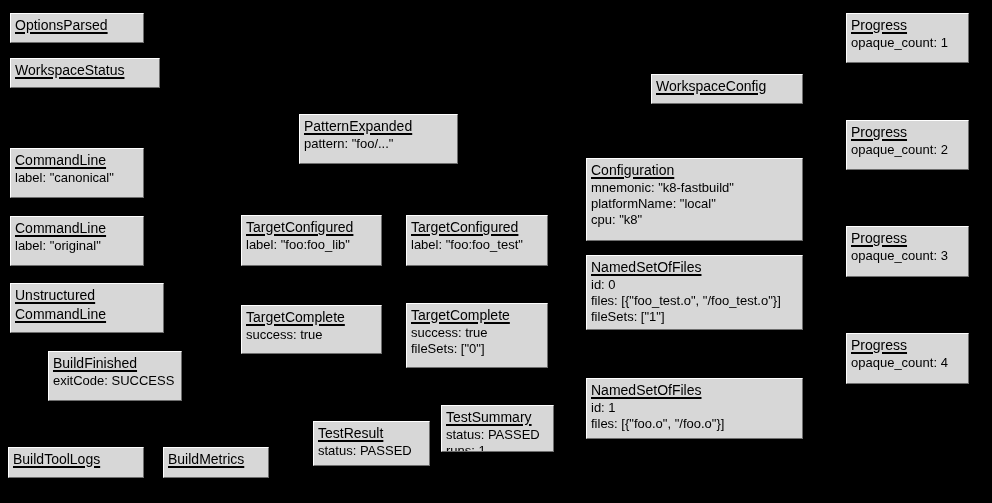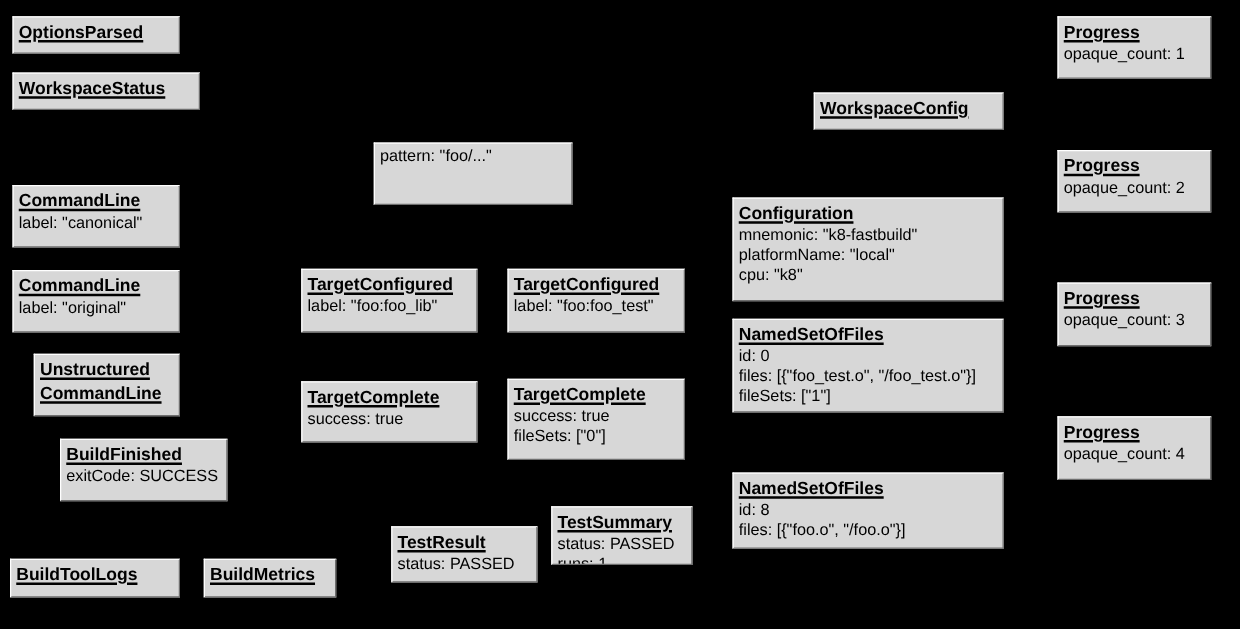--- a/index.html
+++ b/index.html
@@ -27,21 +27,21 @@
     box-sizing: border-box;
     background: var(--node-fill);
     border: 1px solid;
     border-color: var(--node-hi) var(--node-sh) var(--node-sh) var(--node-hi);
     color: var(--text);
     padding: 2px 4px 0 4px;
     overflow: hidden;
   }
   .node-title {
     font-size: 14px;
-    font-weight: bold;
+    font-weight: normal;
     line-height: 19px;
     text-decoration: underline;
     text-decoration-thickness: 1.5px;
     text-underline-offset: 2px;
     white-space: nowrap;
   }
   .node-field {
     font-size: 13px;
     line-height: 16px;
     white-space: nowrap;
@@ -58,35 +58,36 @@
       <div class="node-title">WorkspaceStatus</div>
     </div>
     <div class="node" style="left: 10px; top: 148px; width: 134px; height: 50px;">
       <div class="node-title">CommandLine</div>
       <div class="node-field">label: "canonical"</div>
     </div>
     <div class="node" style="left: 10px; top: 216px; width: 134px; height: 50px;">
       <div class="node-title">CommandLine</div>
       <div class="node-field">label: "original"</div>
     </div>
-    <div class="node" style="left: 27px; top: 283px; width: 117px; height: 50px;">
+    <div class="node" style="left: 10px; top: 283px; width: 154px; height: 50px;">
       <div class="node-title">Unstructured</div>
       <div class="node-title">CommandLine</div>
     </div>
     <div class="node" style="left: 10px; top: 351px; width: 134px; height: 50px; margin-left: 38px;">
       <div class="node-title">BuildFinished</div>
       <div class="node-field">exitCode: SUCCESS</div>
     </div>
     <div class="node" style="left: 8px; top: 447px; width: 136px; height: 31px;">
       <div class="node-title">BuildToolLogs</div>
     </div>
     <div class="node" style="left: 163px; top: 447px; width: 106px; height: 31px;">
       <div class="node-title">BuildMetrics</div>
     </div>
     <div class="node" style="left: 299px; top: 114px; width: 159px; height: 50px;">
+      <div class="node-title">PatternExpanded</div>
       <div class="node-field">pattern: "foo/..."</div>
     </div>
     <div class="node" style="left: 241px; top: 215px; width: 141px; height: 51px;">
       <div class="node-title">TargetConfigured</div>
       <div class="node-field">label: "foo:foo_lib"</div>
     </div>
     <div class="node" style="left: 406px; top: 215px; width: 142px; height: 51px;">
       <div class="node-title">TargetConfigured</div>
       <div class="node-field">label: "foo:foo_test"</div>
     </div>
@@ -118,21 +119,21 @@
       <div class="node-field">cpu: "k8"</div>
     </div>
     <div class="node" style="left: 586px; top: 255px; width: 217px; height: 75px;">
       <div class="node-title">NamedSetOfFiles</div>
       <div class="node-field">id: 0</div>
       <div class="node-field">files: [{"foo_test.o", "/foo_test.o"}]</div>
       <div class="node-field">fileSets: ["1"]</div>
     </div>
     <div class="node" style="left: 586px; top: 378px; width: 217px; height: 61px;">
       <div class="node-title">NamedSetOfFiles</div>
-      <div class="node-field">id: 8</div>
+      <div class="node-field">id: 1</div>
       <div class="node-field">files: [{"foo.o", "/foo.o"}]</div>
     </div>
     <div class="node" style="left: 846px; top: 13px; width: 123px; height: 50px;">
       <div class="node-title">Progress</div>
       <div class="node-field">opaque_count: 1</div>
     </div>
     <div class="node" style="left: 846px; top: 120px; width: 123px; height: 50px;">
       <div class="node-title">Progress</div>
       <div class="node-field">opaque_count: 2</div>
     </div>

